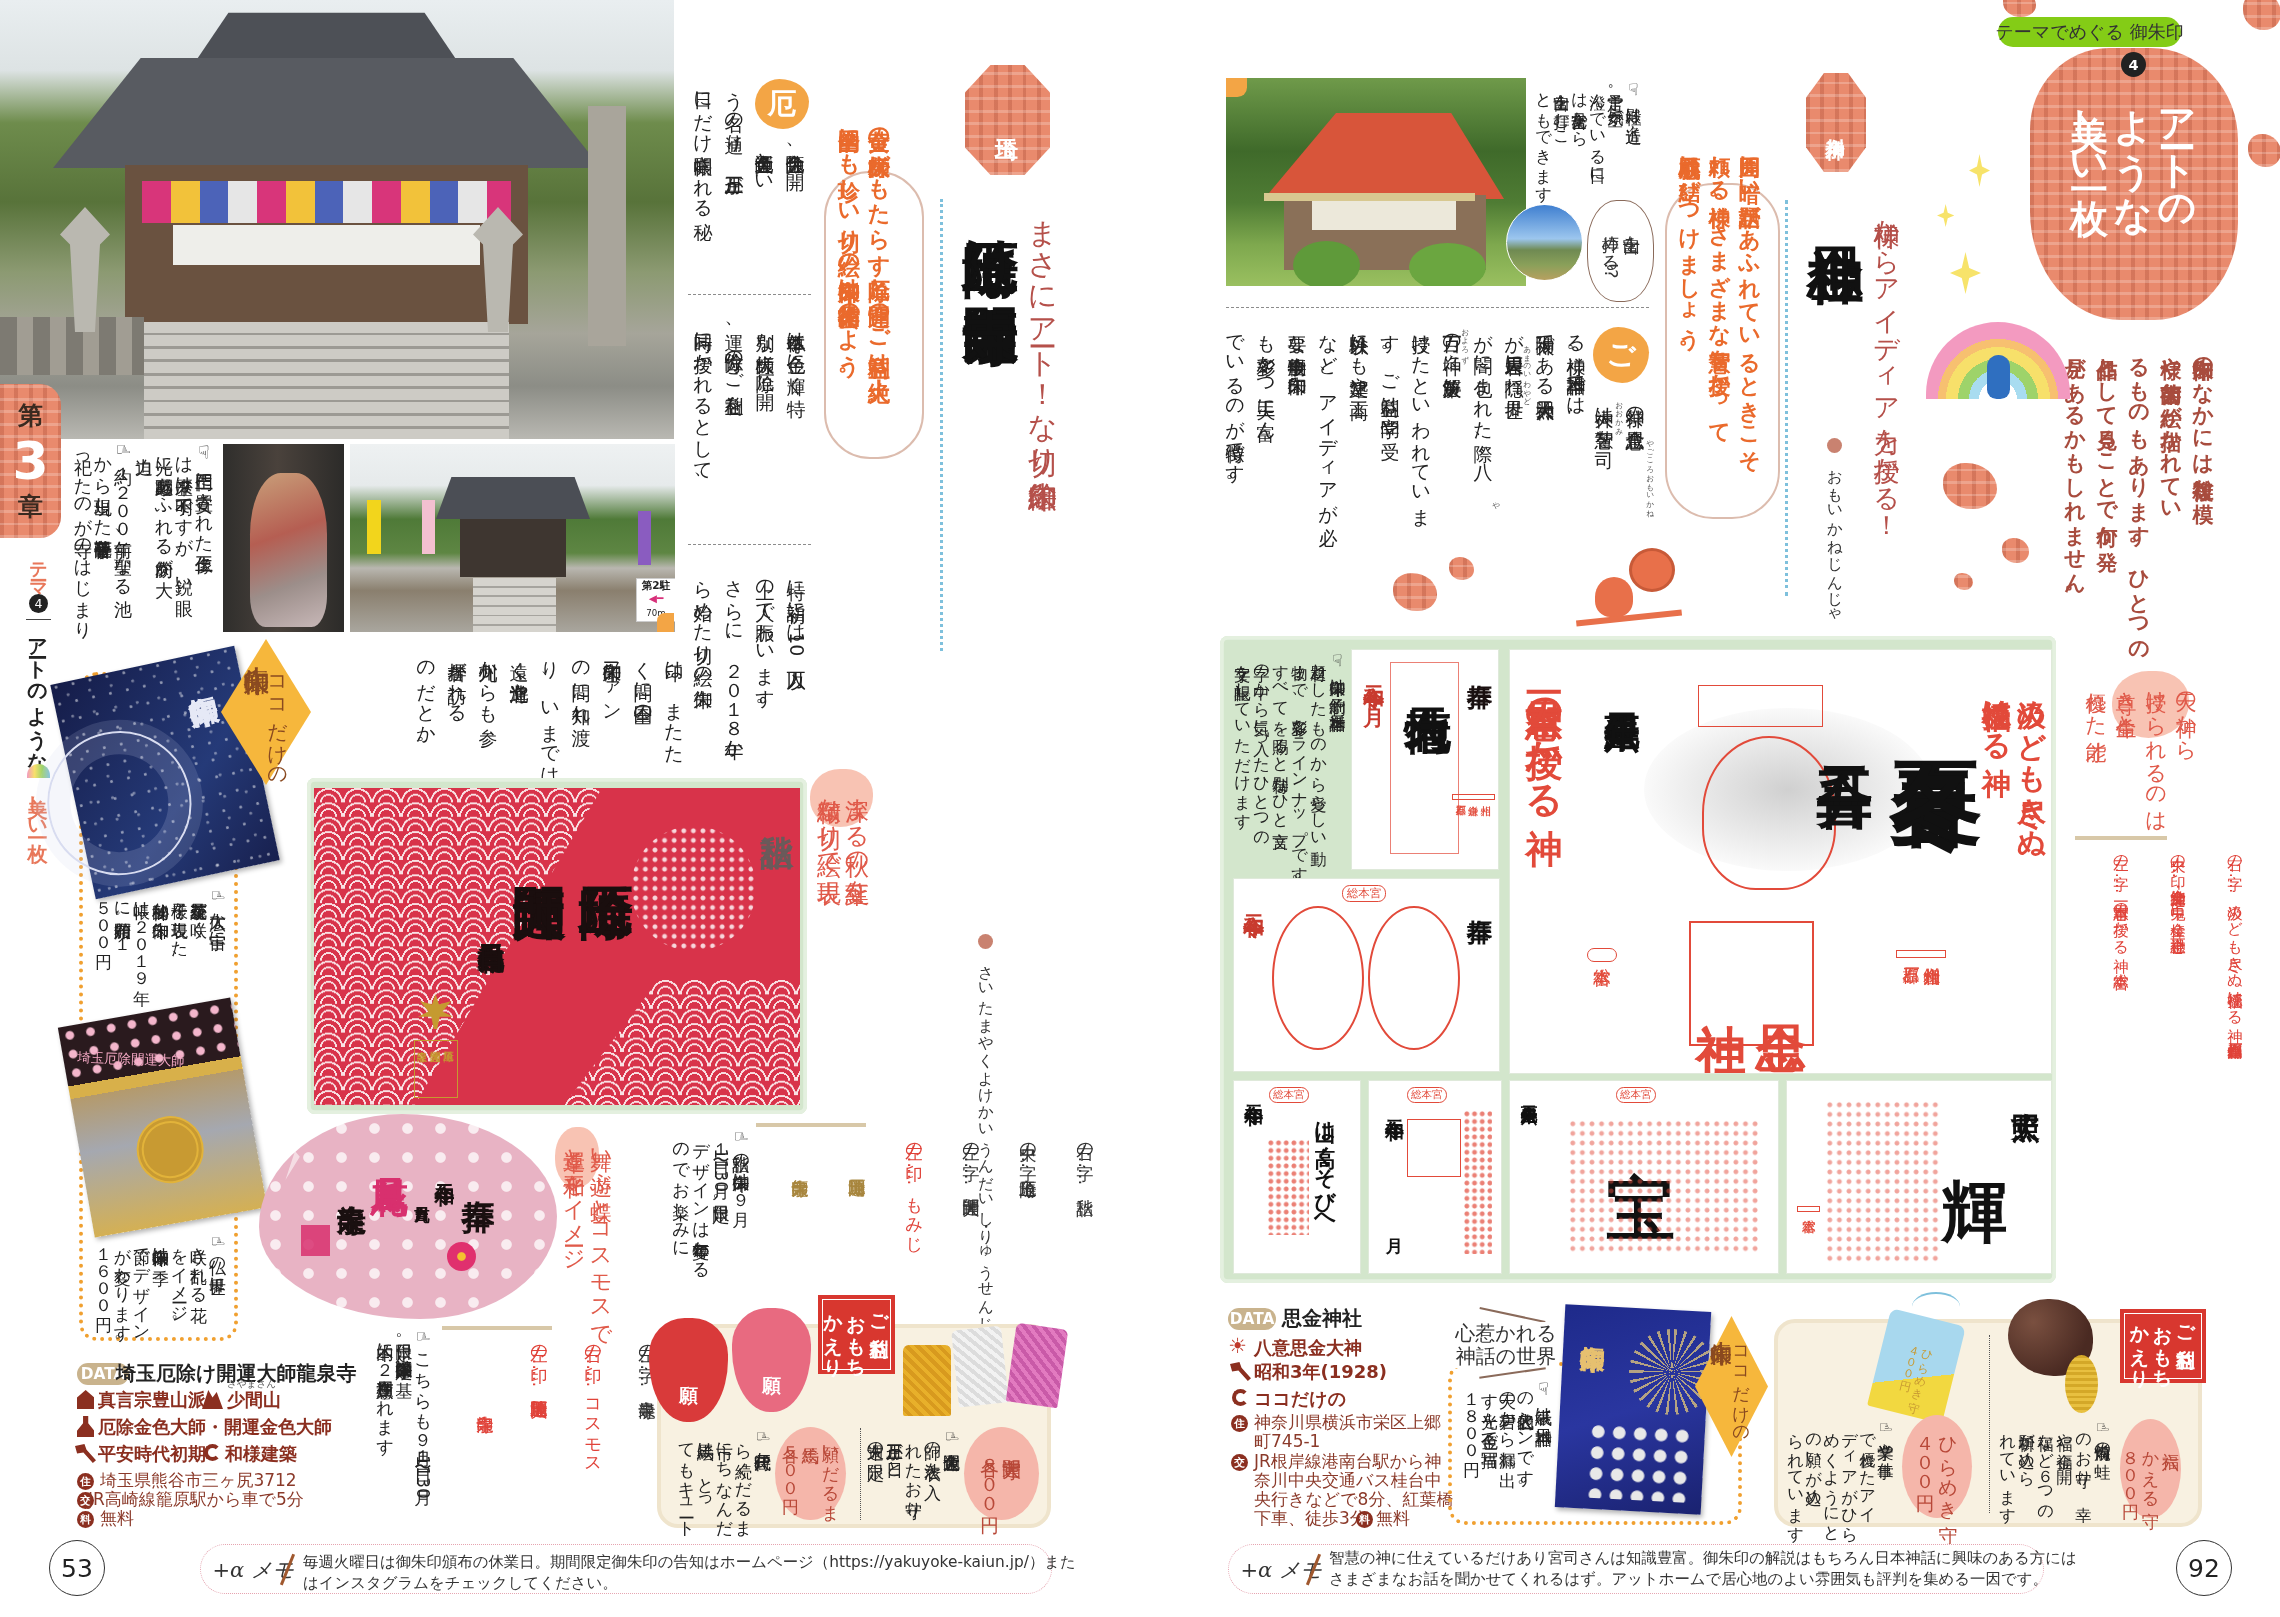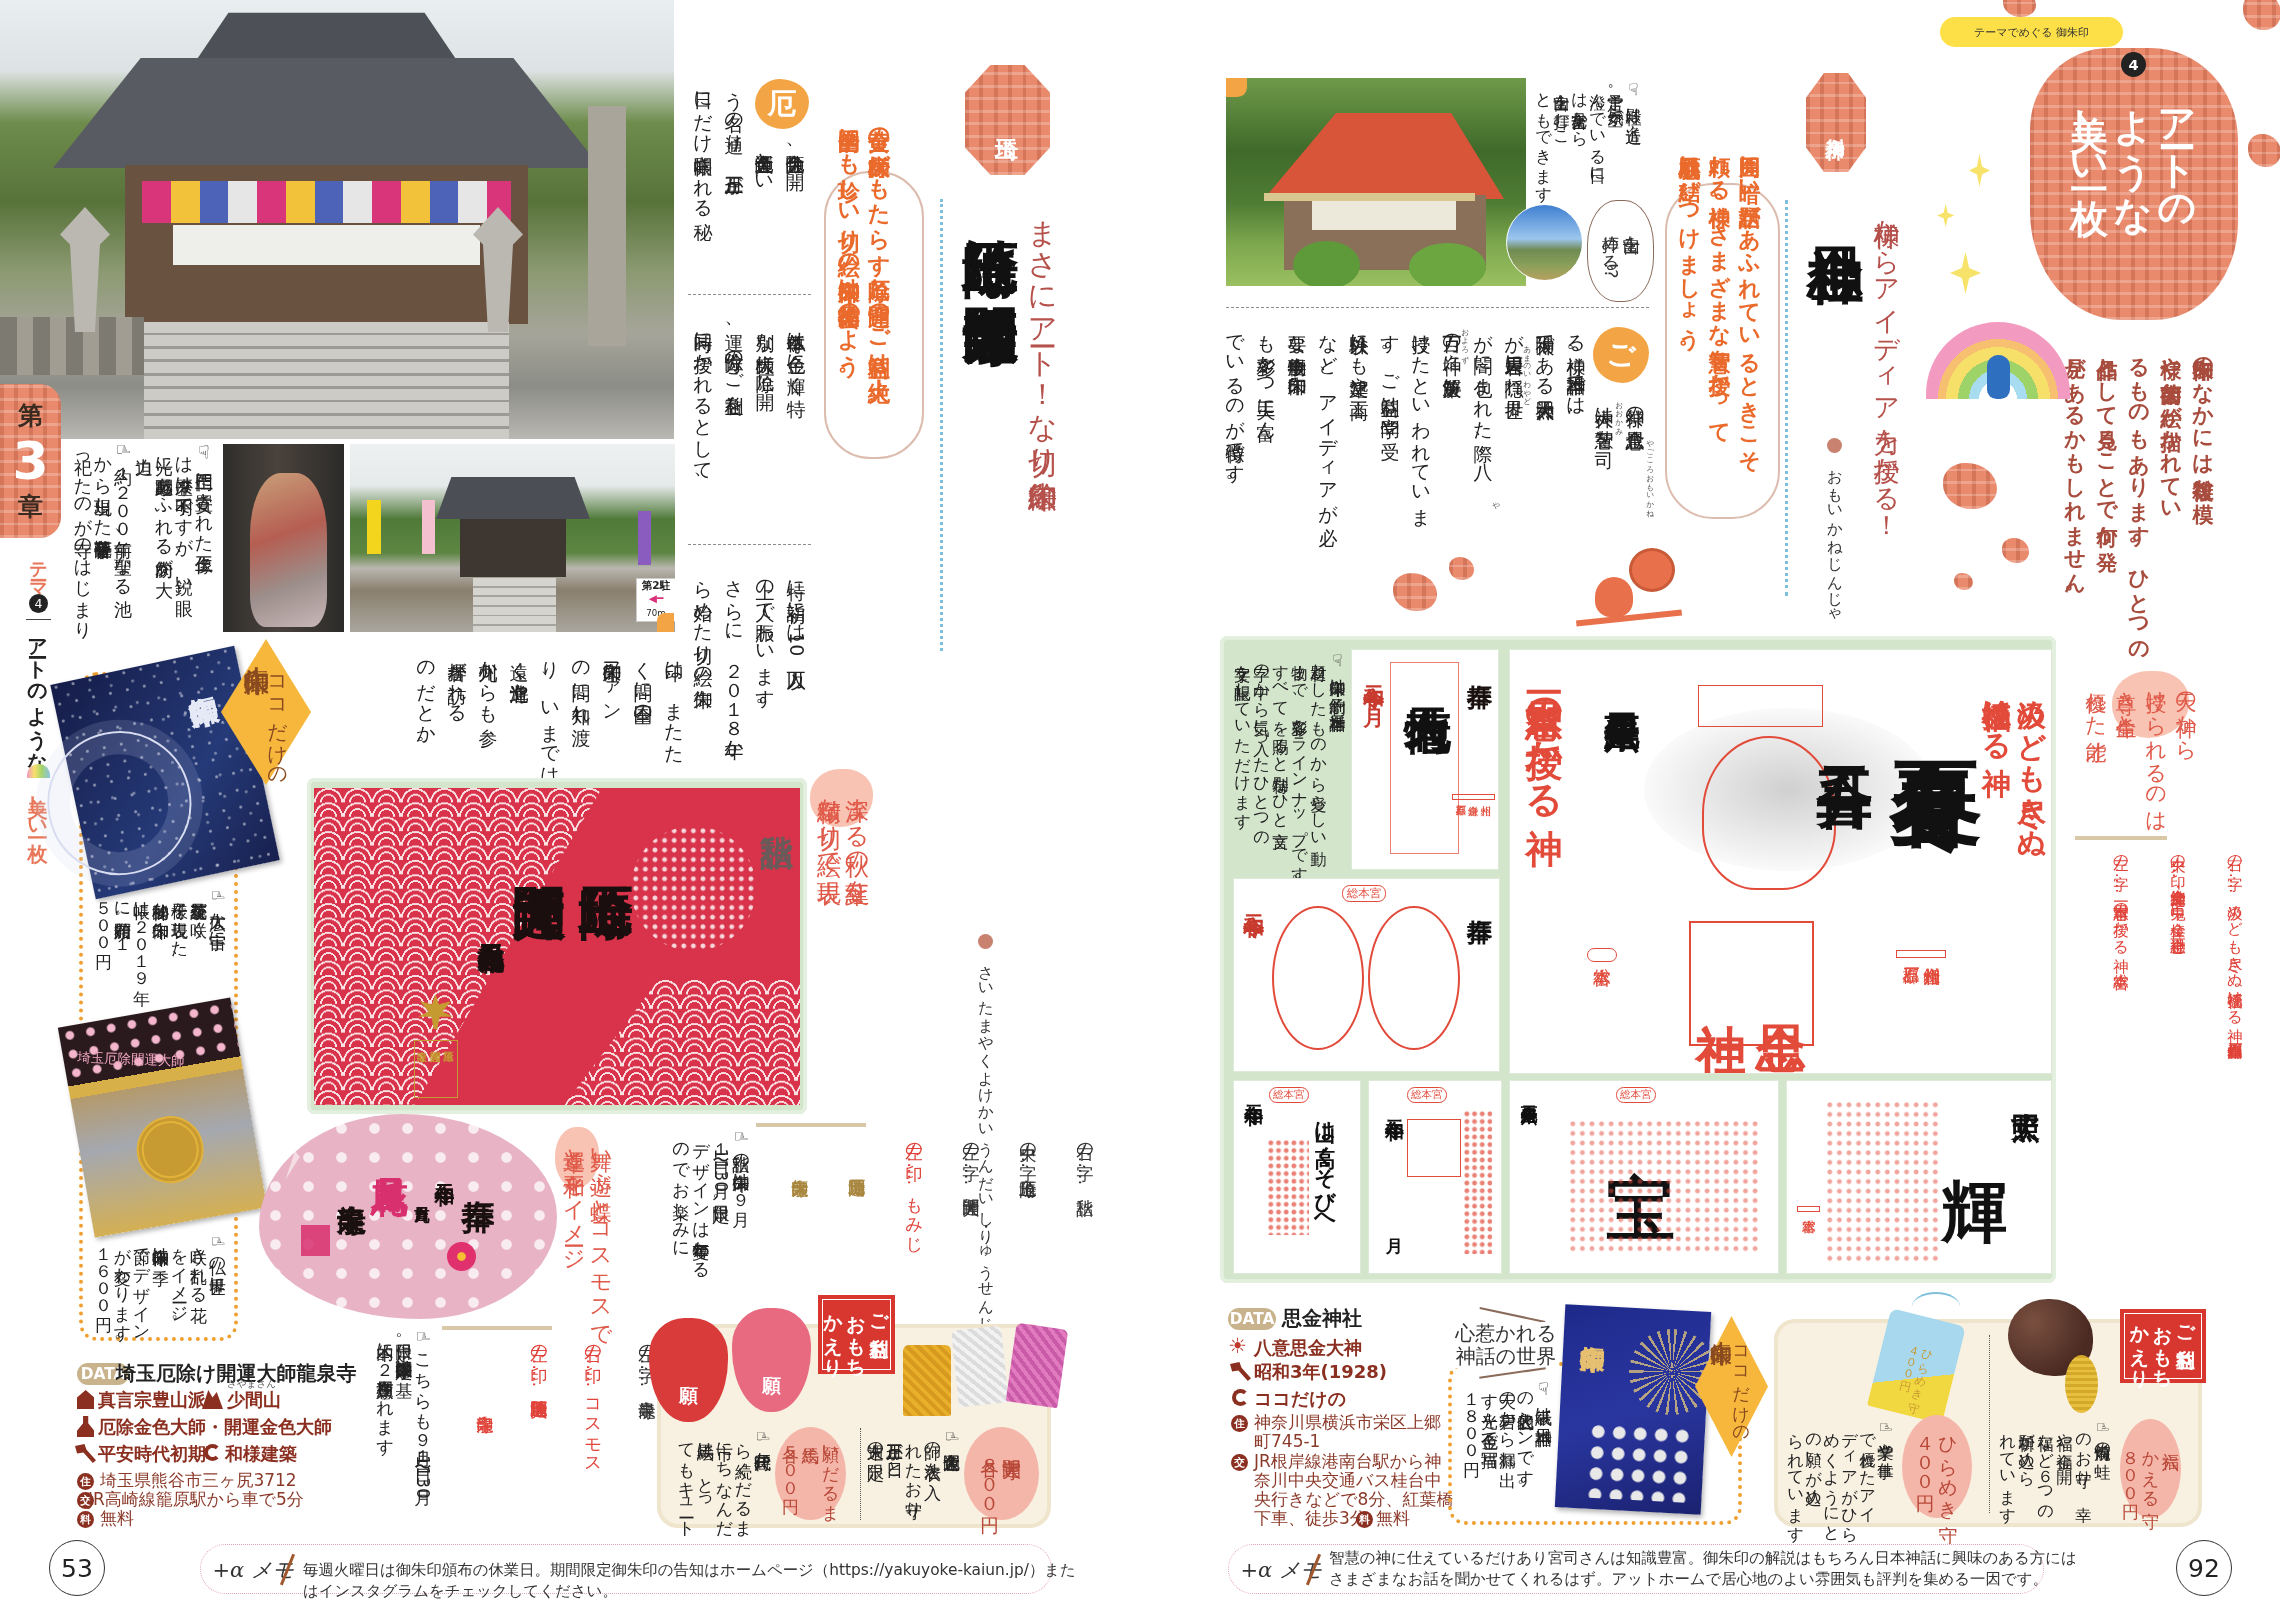--- a/index.html
+++ b/index.html
@@ -269,38 +269,38 @@
   <div class="a circ-ico" data-name="address-icon" style="left:77px;top:1473px">住</div>
   <div class="a data-sub" data-name="data-address" style="left:100px;top:1471px">埼玉県熊谷市三ヶ尻3712</div>
   <div class="a circ-ico" data-name="access-icon" style="left:77px;top:1492px">交</div>
   <div class="a data-sub" data-name="data-access" style="left:88px;top:1490px">JR高崎線籠原駅から車で5分</div>
   <div class="a circ-ico" data-name="fee-icon" style="left:77px;top:1511px">料</div>
   <div class="a data-sub" data-name="data-fee" style="left:100px;top:1509px">無料</div>
 
   <div class="a memo" data-name="memo-bar" style="left:200px;top:1544px;width:852px;height:50px">
     <span class="a memo-label" data-name="memo-label" style="left:11.5px;top:10.6px">+α メモ</span>
     <span class="a memo-slash" data-name="pencil-slash-icon" style="left:85px;top:7.7px"></span>
-    <span class="a memo-txt" data-name="memo-text" style="left:102px;top:15px">毎週火曜日は御朱印頒布の休業日。期間限定御朱印の告知はホームページ（https://yakuyoke-kaiun.jp/）また
+    <span class="a memo-txt" data-name="memo-text" style="left:102px;top:7px">毎週火曜日は御朱印頒布の休業日。期間限定御朱印の告知はホームページ（https://yakuyoke-kaiun.jp/）また
 はインスタグラムをチェックしてください。</span>
   </div>
   <div class="a pagenum" data-name="page-number" style="left:49px;top:1540px;width:56px;height:56px">53</div>
 </div>
 
 <div data-name="right-page">
 
   <div class="a plaid flower" data-name="decorative-flower" style="left:2003px;top:-9.6px;width:33px;height:27px"></div>
   <div class="a plaid flower" data-name="decorative-flower" style="left:2243px;top:-7.7px;width:38px;height:38px"></div>
   <div class="a plaid flower" data-name="decorative-flower" style="left:2248px;top:134px;width:33px;height:33px"></div>
   <div class="a plaid flower" data-name="decorative-flower" style="left:1943px;top:463px;width:54px;height:46px"></div>
   <div class="a plaid flower" data-name="decorative-flower" style="left:2002px;top:538px;width:27px;height:25px"></div>
   <div class="a plaid flower" data-name="decorative-flower" style="left:1954px;top:573px;width:19px;height:17.3px"></div>
   <div class="a plaid flower" data-name="decorative-flower" style="left:1393px;top:573px;width:44px;height:38px"></div>
   <div class="a plaid flower" data-name="decorative-flower" style="left:1449px;top:557px;width:25px;height:23px"></div>
 
-  <div class="a" data-name="header-pill" style="left:1940px;top:17.3px;width:183px;height:30px;background:#fde047;border-radius:15.4px;font-size:11px;color:#333;display:flex;align-items:center;justify-content:center;white-space:nowrap">テーマでめぐる 御朱印</div>
+  <div class="a" data-name="header-pill" style="left:1998px;top:17.3px;width:183px;height:30px;background:#84cc16;border-radius:15.4px;font-size:18px;color:#333;display:flex;align-items:center;justify-content:center;white-space:nowrap">テーマでめぐる 御朱印</div>
 
   <div class="a plaid" data-name="theme-cloud" style="left:2030px;top:48px;width:208px;height:272px;border-radius:38% 42% 40% 44%/30% 34% 36% 40%"></div>
   <div class="a" data-name="theme-number-badge" style="left:2121px;top:52px;width:25px;height:25px;border-radius:50%;background:#222;color:#fff;font-size:14.4px;display:flex;align-items:center;justify-content:center;font-weight:bold">4</div>
   <div class="a v" data-name="theme-title" style="left:2067px;top:83px;font-size:38px;line-height:44px;font-weight:bold;color:#fff">アートの
 ような
 美しい一枚</div>
   <div class="a v" data-name="intro-text" style="left:2059px;top:343px;font-size:21px;line-height:32px;font-weight:bold;color:#a84c3e">御朱印のなかには複雑な模
 様や芸術的な絵が描かれてい
 るものもあります。ひとつの
 作品として見ることで何か発

